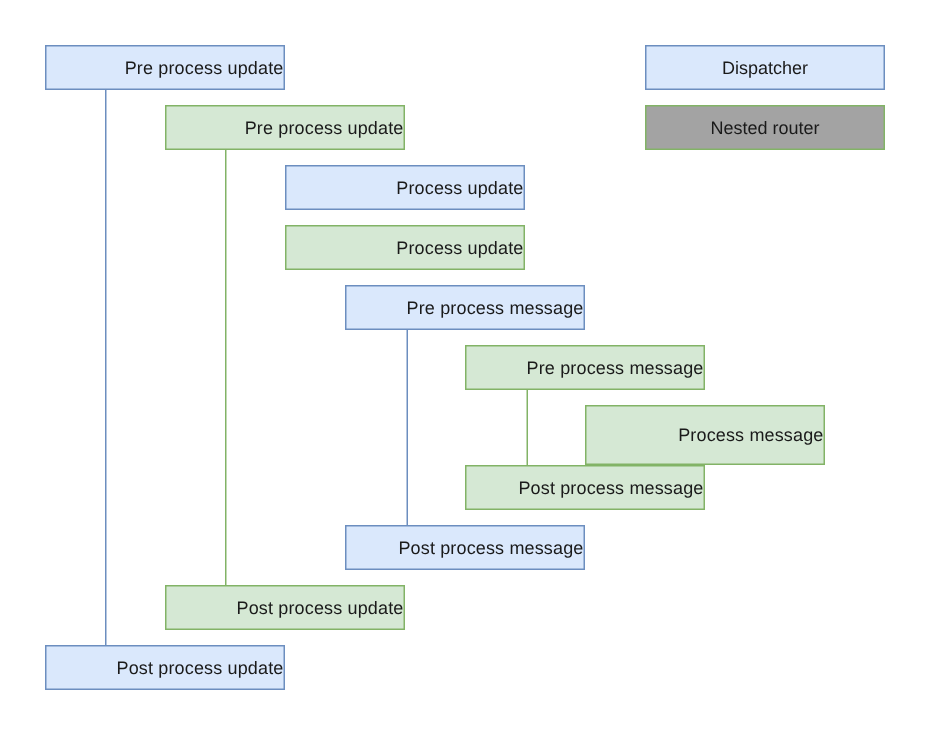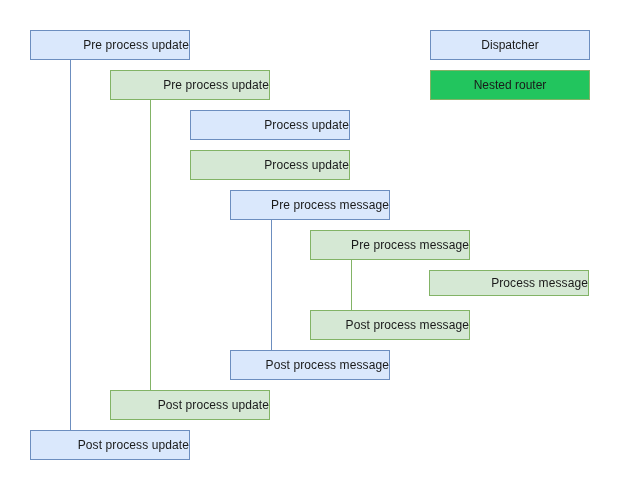--- a/index.html
+++ b/index.html
@@ -66,21 +66,21 @@
     font-size: 12px;
     line-height: 14px;
     color: #1a1a1a;
     white-space: nowrap;
   }
   .legend-node.blue {
     background: #dae8fc;
     border-color: #6c8ebf;
   }
   .legend-node.green {
-    background: #22c55e;
+    background: #a3a3a3;
     border-color: #82b366;
   }
 </style>
 </head>
 <body>
 
 <div id="canvas">
   <div id="edge-layer">
       <div class="edge v blue" style="left: 70px; top: 60px; height: 370px;"></div>
       <div class="edge v green" style="left: 150px; top: 100px; height: 290px;"></div>
@@ -99,21 +99,21 @@
       </div>
       <div class="node green" style="left: 190px; top: 150px; width: 160px; height: 30px;">
         <span>Process update</span>
       </div>
       <div class="node blue" style="left: 230px; top: 190px; width: 160px; height: 30px;">
         <span>Pre process message</span>
       </div>
       <div class="node green" style="left: 310px; top: 230px; width: 160px; height: 30px;">
         <span>Pre process message</span>
       </div>
-      <div class="node green" style="left: 390px; top: 270px; width: 160px; height: 26px; margin-left: 39px;">
+      <div class="node green" style="left: 390px; top: 270px; width: 160px; height: 40px;">
         <span>Process message</span>
       </div>
       <div class="node green" style="left: 310px; top: 310px; width: 160px; height: 30px;">
         <span>Post process message</span>
       </div>
       <div class="node blue" style="left: 230px; top: 350px; width: 160px; height: 30px;">
         <span>Post process message</span>
       </div>
       <div class="node green" style="left: 110px; top: 390px; width: 160px; height: 30px;">
         <span>Post process update</span>

